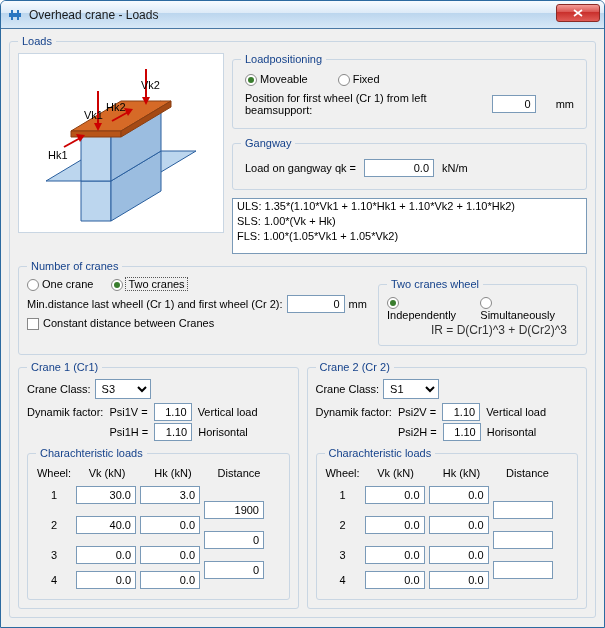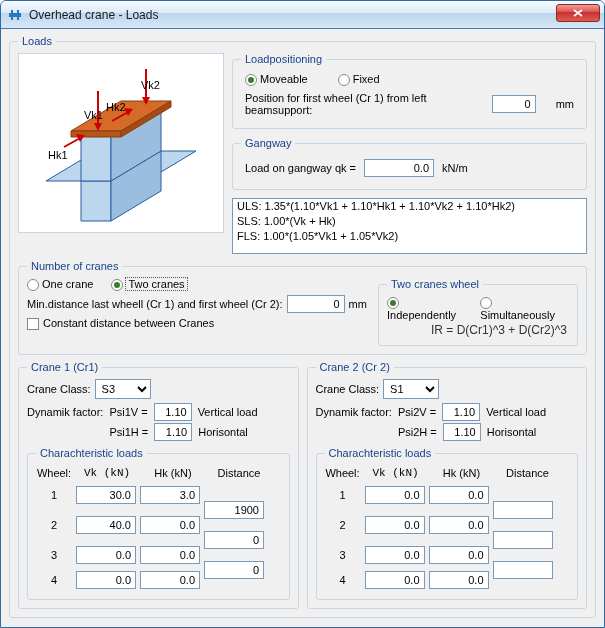--- a/index.html
+++ b/index.html
@@ -90,21 +90,21 @@
   .btnbar{ text-align:center; padding-top:4px;}
   button.winbtn{
     min-width:72px;height:22px;border:1px solid #8a9db3;border-radius:3px;
     background:linear-gradient(to bottom,#fdfdfd,#e3e9ef);
     font-family:inherit;font-size:11px;
   }
   .charloads-table { width:100%; }
   .charloads-table .hdr { display:flex; gap:4px; padding:2px 0; }
   .charloads-table .hdr span, .charloads-table .r span.lab { display:inline-block; }
   .wcol{width:36px;text-align:center;}
-  .vcol{width:62px;text-align:center;font-family:Liberation Mono, monospace;}
+  .vcol{width:62px;text-align:center;}
   .hcol{width:62px;text-align:center;}
   .dcol{width:62px;text-align:center;}
   .charloads-table .r{display:flex;gap:4px;align-items:center;margin-bottom:2px;}
   .charloads-table .r .numbox{width:60px;}
   .charloads-table .r .numbox.dist{width:60px;}
   .charloads-table .r .wlab{width:36px;text-align:center;}
   .note{font-size:12px;color:#333;padding-top:2px;margin-left:44px;}
   .twoacting{width:200px;}
   .cranecol{flex:1;}
   .cranecols{display:flex;gap:8px;}

